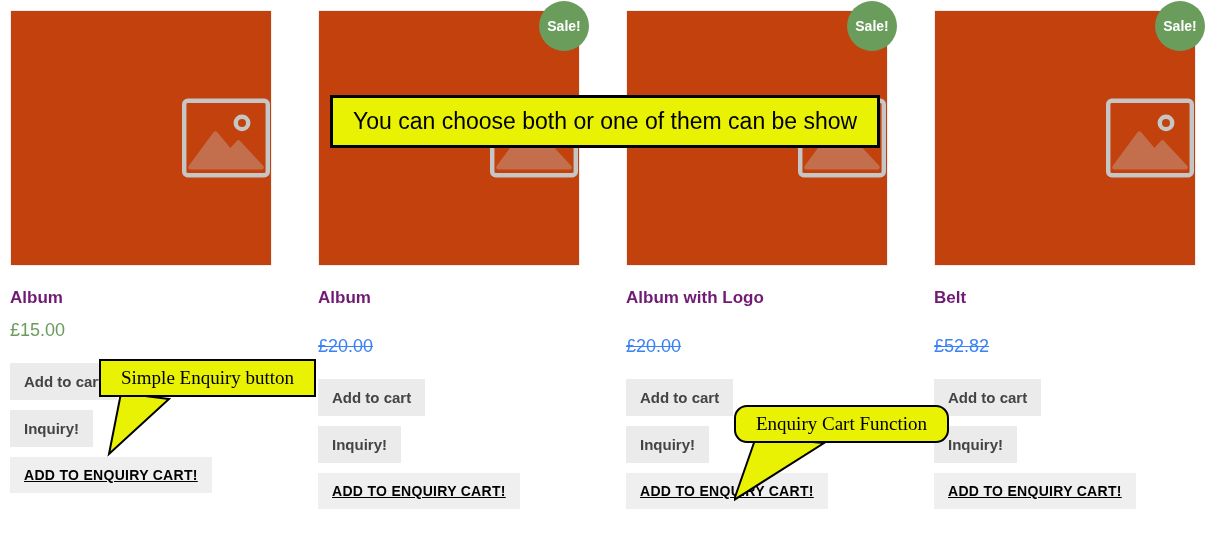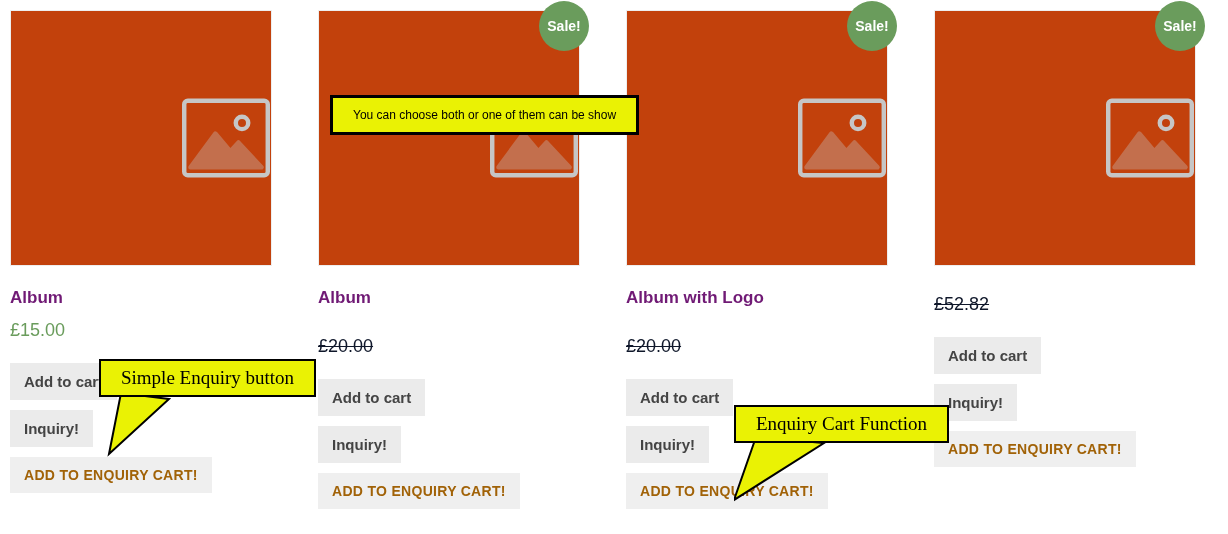--- a/index.html
+++ b/index.html
@@ -52,55 +52,56 @@
     font-size: 17px;
     font-weight: 600;
     color: #701a75;
   }
   .product-price {
     margin-top: 12px;
     font-size: 18px;
     color: #6a9c5c;
   }
   .product-price.sale {
-    color: #0f172a;
+    color: #3b82f6;
     text-decoration: line-through;
     margin-top: 28px;
   }
   .btn-row {
     margin-top: 12px;
   }
   .btn {
     display: inline-block;
     background: #ebebeb;
     color: #444;
     font-size: 15px;
     font-weight: 600;
     padding: 10px 14px;
     border: none;
     cursor: pointer;
     margin-top: 10px;
   }
   .btn-enquiry {
     background: #efefef;
-    color: #a16207;
+    color: #000000;
     font-weight: 700;
     letter-spacing: 0.3px;
     font-size: 14px;
+    text-decoration: underline;
   }
 
   
   .annotation-top {
     position: absolute;
     top: 95px;
     left: 330px;
     background: #eaf204;
     border: 3px solid #000;
     padding: 10px 20px;
-    font-size: 12px;
+    font-size: 23px;
     color: #000;
     z-index: 50;
     font-family: Arial, sans-serif;
   }
   .callout {
     position: absolute;
     z-index: 60;
   }
   .callout-box {
     background: #eaf204;
@@ -109,21 +110,21 @@
     font-size: 19px;
     color: #000;
     font-family: Liberation Serif, serif;
     position: absolute;
   }
   
   #callout1 { top: 359px; left: 99px; width: 250px; height: 90px; }
   #callout1 .callout-box { top: 0; left: 0; }
   
   #callout2 { top: 405px; left: 734px; width: 260px; height: 100px; }
-  #callout2 .callout-box { top: 0; left: 0; }
+  #callout2 .callout-box { top: 0; left: 0; border-radius: 13px; }
 </style>
 </head>
 <body>
 
 <div class="product-grid">
 
   <div class="product-card">
     <div class="product-image">
       <svg class="placeholder-svg" viewBox="0 0 100 90">
         <rect x="3" y="3" width="94" height="84" rx="4" fill="none" stroke="#c6c6c6" stroke-width="5"></rect>
@@ -178,20 +179,21 @@
 
   <div class="product-card">
     <div class="product-image">
       <svg class="placeholder-svg" viewBox="0 0 100 90">
         <rect x="3" y="3" width="94" height="84" rx="4" fill="none" stroke="#c6c6c6" stroke-width="5"></rect>
         <circle cx="68" cy="28" r="7" fill="none" stroke="#c6c6c6" stroke-width="5"></circle>
         <path d="M10 78 L38 40 L55 60 L64 50 L90 78 Z" fill="#c6c6c6" opacity="0.35" stroke="#c6c6c6" stroke-width="5" stroke-linejoin="round"></path>
       </svg>
       <div class="sale-badge">Sale!</div>
     </div>
+    <div class="product-title">Belt</div>
     <div class="product-price sale">£52.82</div>
     <div class="btn-row">
       <button class="btn">Add to cart</button><br>
       <button class="btn">Inquiry!</button><br>
       <button class="btn btn-enquiry">ADD TO ENQUIRY CART!</button>
     </div>
   </div>
 
 </div>
 

